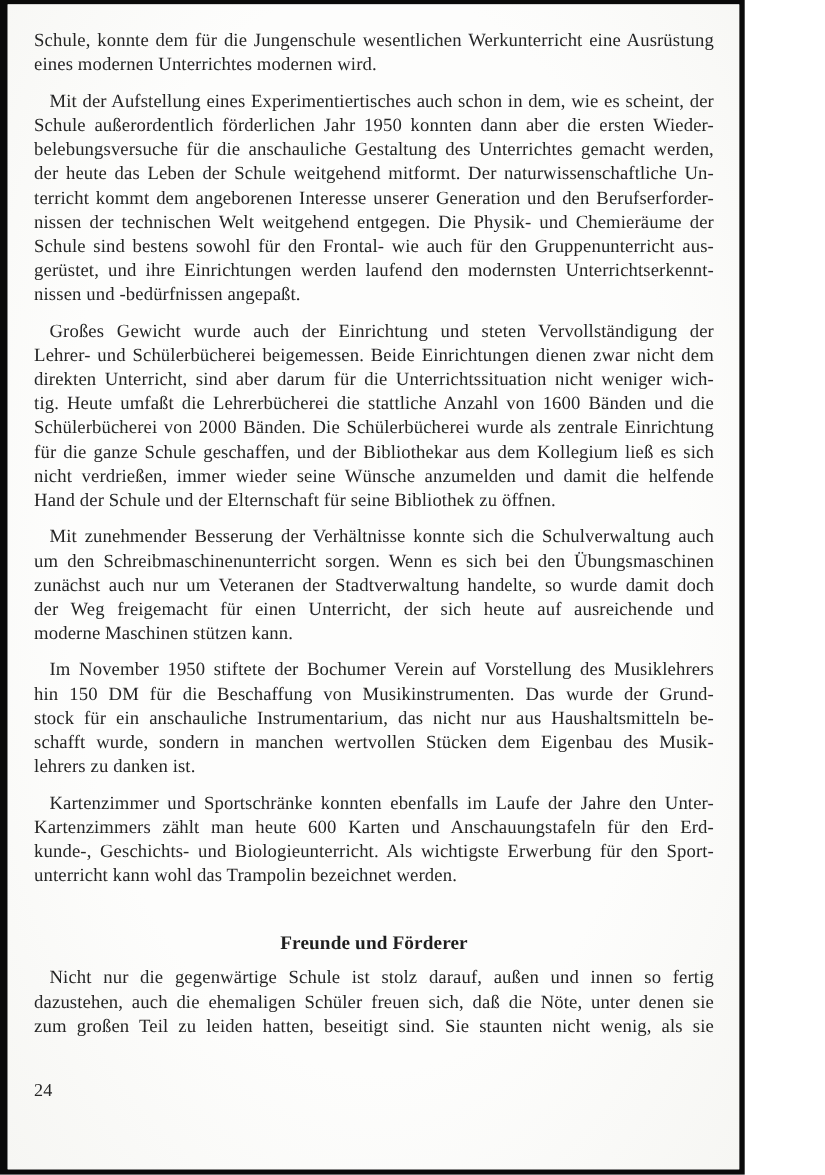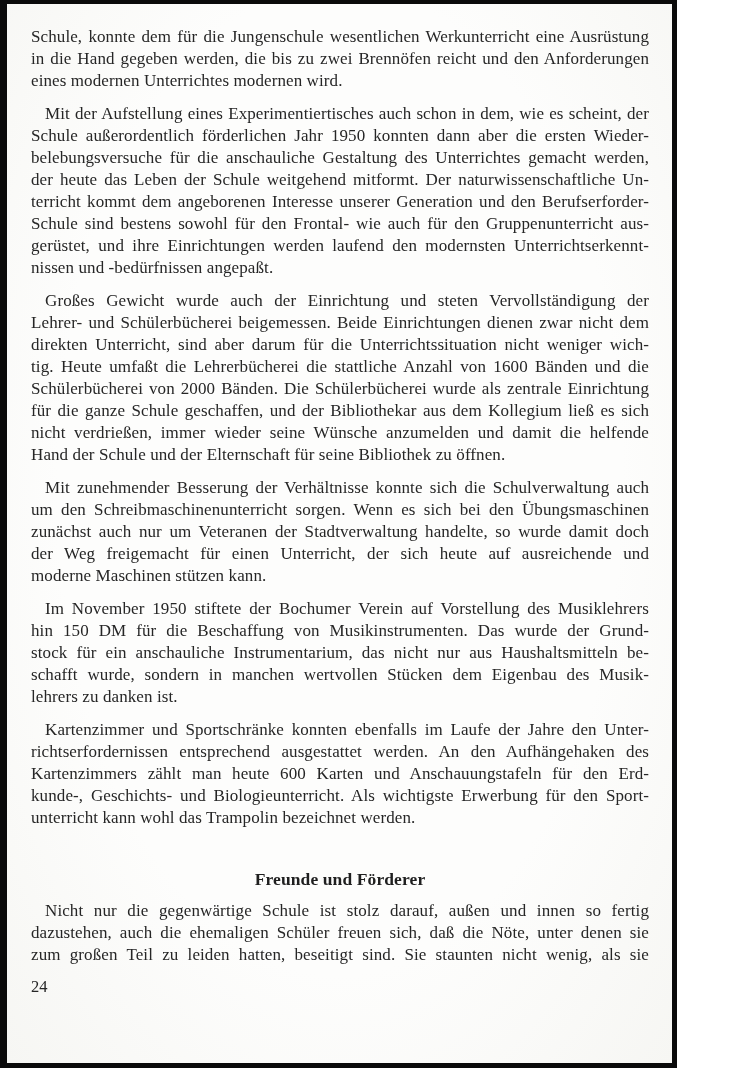--- a/index.html
+++ b/index.html
@@ -56,45 +56,45 @@
     margin-bottom: 10px;
     text-align: center;
     font-weight: bold;
     font-size: 17.5px;
     color: #1f1f1f;
   }
   .heading + .paragraph {
     margin-top: 0;
   }
   .page-number {
-    margin-top: 10px;
+    margin-top: 36px;
     font-family: "Liberation Serif", "DejaVu Serif", serif;
     font-size: 16.5px;
     color: #262626;
     text-align: left;
   }
 </style>
 </head>
 <body>
 
 <div class="scan-frame">
   <div class="book-page">
     <div class="page-content">
 
     <div class="paragraph">
           <div class="line">Schule, konnte dem für die Jungenschule wesentlichen Werkunterricht eine Ausrüstung</div>
-          <div class="line">in die Hand gegeben werden, die bis zu zwei Brennöfen reicht und den Anforderungen</div>
           <div class="line last">eines modernen Unterrichtes modernen wird.</div>
         </div>
         <div class="paragraph">
           <div class="line indent">Mit der Aufstellung eines Experimentiertisches auch schon in dem, wie es scheint, der</div>
           <div class="line">Schule außerordentlich förderlichen Jahr 1950 konnten dann aber die ersten Wieder-</div>
           <div class="line">belebungsversuche für die anschauliche Gestaltung des Unterrichtes gemacht werden,</div>
           <div class="line">der heute das Leben der Schule weitgehend mitformt. Der naturwissenschaftliche Un-</div>
           <div class="line">terricht kommt dem angeborenen Interesse unserer Generation und den Berufserforder-</div>
+          <div class="line">nissen der technischen Welt weitgehend entgegen. Die Physik- und Chemieräume der</div>
           <div class="line">Schule sind bestens sowohl für den Frontal- wie auch für den Gruppenunterricht aus-</div>
           <div class="line">gerüstet, und ihre Einrichtungen werden laufend den modernsten Unterrichtserkennt-</div>
           <div class="line last">nissen und -bedürfnissen angepaßt.</div>
         </div>
         <div class="paragraph">
           <div class="line indent">Großes Gewicht wurde auch der Einrichtung und steten Vervollständigung der</div>
           <div class="line">Lehrer- und Schülerbücherei beigemessen. Beide Einrichtungen dienen zwar nicht dem</div>
           <div class="line">direkten Unterricht, sind aber darum für die Unterrichtssituation nicht weniger wich-</div>
           <div class="line">tig. Heute umfaßt die Lehrerbücherei die stattliche Anzahl von 1600 Bänden und die</div>
           <div class="line">Schülerbücherei von 2000 Bänden. Die Schülerbücherei wurde als zentrale Einrichtung</div>
@@ -111,21 +111,20 @@
         </div>
         <div class="paragraph">
           <div class="line indent">Im November 1950 stiftete der Bochumer Verein auf Vorstellung des Musiklehrers</div>
           <div class="line">hin 150 DM für die Beschaffung von Musikinstrumenten. Das wurde der Grund-</div>
           <div class="line">stock für ein anschauliche Instrumentarium, das nicht nur aus Haushaltsmitteln be-</div>
           <div class="line">schafft wurde, sondern in manchen wertvollen Stücken dem Eigenbau des Musik-</div>
           <div class="line last">lehrers zu danken ist.</div>
         </div>
         <div class="paragraph">
           <div class="line indent">Kartenzimmer und Sportschränke konnten ebenfalls im Laufe der Jahre den Unter-</div>
-          <div class="line">richtserfordernissen entsprechend ausgestattet werden. An den Aufhängehaken des</div>
           <div class="line">Kartenzimmers zählt man heute 600 Karten und Anschauungstafeln für den Erd-</div>
           <div class="line">kunde-, Geschichts- und Biologieunterricht. Als wichtigste Erwerbung für den Sport-</div>
           <div class="line last">unterricht kann wohl das Trampolin bezeichnet werden.</div>
         </div>
         <div class="heading">Freunde und Förderer</div>
         <div class="paragraph">
           <div class="line indent">Nicht nur die gegenwärtige Schule ist stolz darauf, außen und innen so fertig</div>
           <div class="line">dazustehen, auch die ehemaligen Schüler freuen sich, daß die Nöte, unter denen sie</div>
           <div class="line">zum großen Teil zu leiden hatten, beseitigt sind. Sie staunten nicht wenig, als sie</div>
         </div>

